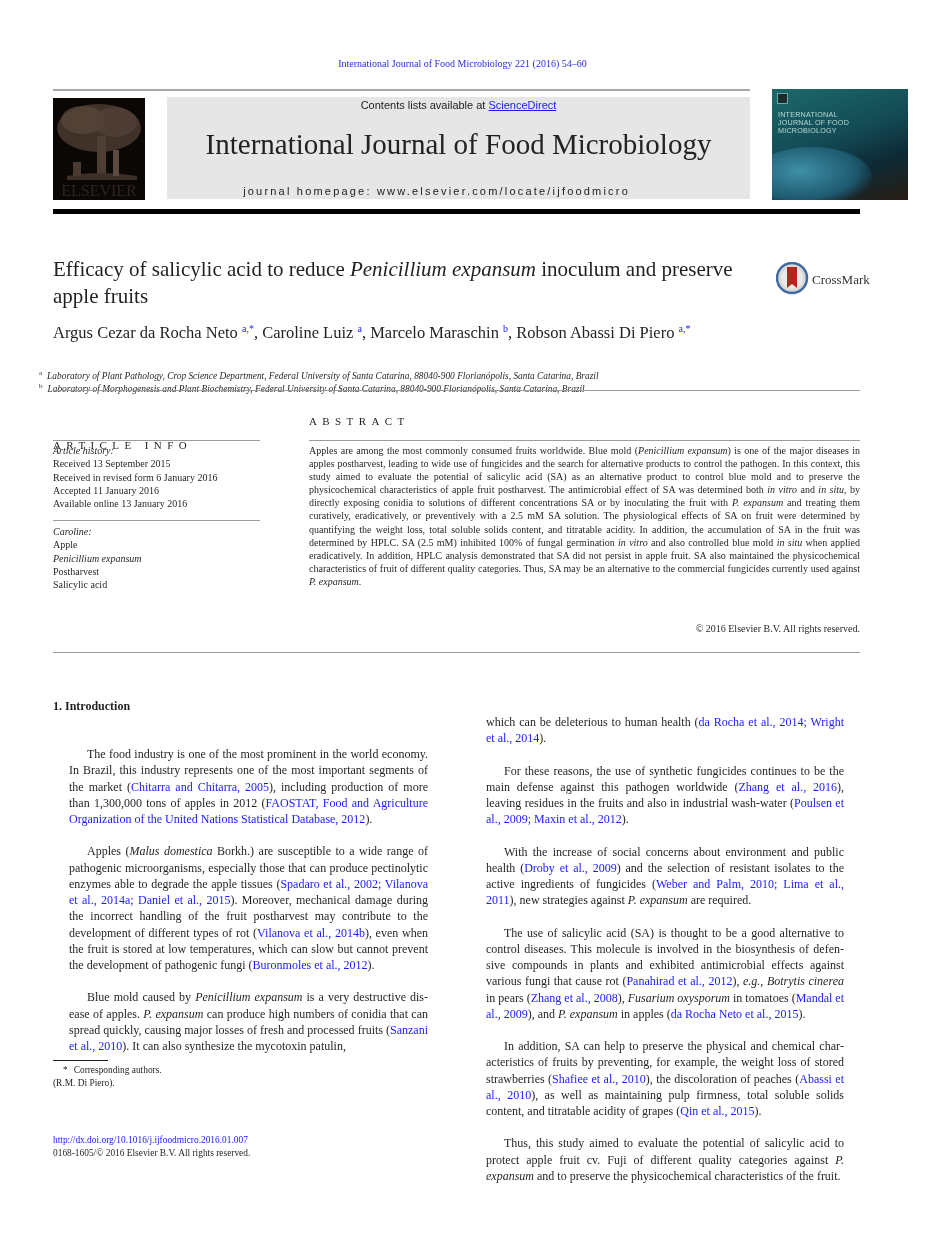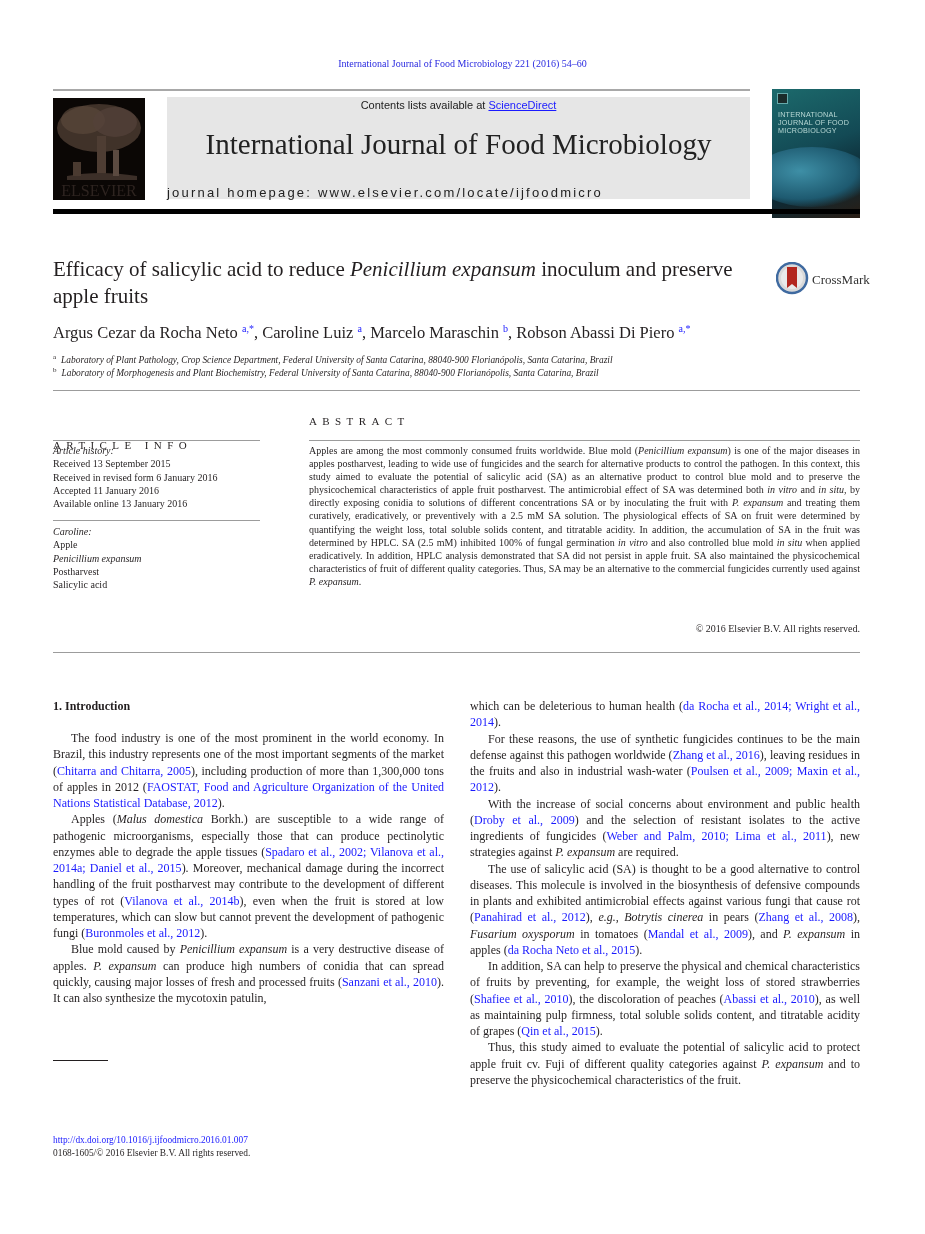--- a/index.html
+++ b/index.html
@@ -15,38 +15,38 @@
   
   #hdr-rule-top { left: 53px; top: 89px; width: 697px; height: 2px; background: #a8a8a8; }
   #elsevier-logo { left: 53px; top: 98px; width: 92px; height: 102px; background: #15803d; overflow: hidden; }
   #elsevier-logo svg { display: block; }
   #banner { left: 167px; top: 97px; width: 583px; height: 102px; background: #e6e6e6; }
   #contents-line { left: 167px; width: 583px; top: 99px; text-align: center; font-size: 11px;
                    font-family: "Liberation Sans", "DejaVu Sans", sans-serif; color: #222; }
   #contents-line .link { color: #1a1aff; text-decoration: underline; }
   #journal-name { left: 167px; width: 583px; top: 128px; text-align: center; font-size: 29px; color: #222;
                   font-family: "Liberation Serif", "DejaVu Serif", serif; }
-  #homepage { left: 167px; width: 463px; top: 185px; text-align: left; font-size: 13px; letter-spacing: 2.2px;
+  #homepage { left: 167px; width: 463px; top: 185px; text-align: right; font-size: 11px; letter-spacing: 2.2px;
               font-family: "Liberation Sans", "DejaVu Sans", sans-serif; color: #222; }
-  #cover { left: 772px; top: 89px; width: 88px; height: 129px;
-           background: linear-gradient(160deg, #1c6a6c 0%, #134a55 45%, #0d2a35 70%, #2a1d14 100%); overflow: hidden; }
+  #cover { left: 772px; top: 89px; width: 88px; height: 111px;
+           background: linear-gradient(160deg, #1c6a6c 0%, #134a55 45%, #0d2a35 70%, #2a1d14 100%); overflow: hidden; padding-left: 48px; }
   #cover .cv-t { position: absolute; left: 6px; top: 22px; font-size: 7.2px; line-height: 8px; color: #b8d8d5;
                  font-family: "Liberation Sans", "DejaVu Sans", sans-serif; letter-spacing: 0.2px; }
   #cover .cv-logo { position: absolute; left: 5px; top: 4px; width: 9px; height: 9px; background: #1b2b2a; border: 1px solid #6aa; }
   #cover .cv-blob { position: absolute; left: -20px; top: 58px; width: 120px; height: 60px; border-radius: 50%;
                     background: radial-gradient(ellipse at 40% 40%, #3e8fa6 0%, #1e5a70 55%, transparent 75%); }
   #hdr-rule-bottom { left: 53px; top: 209px; width: 807px; height: 5px; background: #000; }
 
   
   #title { left: 53px; top: 256px; width: 680px; font-size: 21px; line-height: 27px; color: #231f20; }
   #crossmark { left: 776px; top: 262px; width: 90px; height: 32px; }
   #crossmark-label { left: 812px; top: 272px; font-size: 13px; color: #333; }
   #authors { left: 53px; top: 323px; width: 820px; font-size: 16.5px; color: #231f20; }
   #authors sup { font-size: 10px; color: #1a1aff; vertical-align: 6px; }
-  .affil { left: 53px; font-size: 9.4px; font-style: italic; color: #231f20; width: 820px; }
+  .affil { left: 39px; font-size: 9.4px; font-style: italic; color: #231f20; width: 820px; margin-top: 16px; }
   .affil sup { font-style: normal; font-size: 7px; margin-right: 5px; }
   #affil-a { top: 353px; }
   #affil-b { top: 366px; }
   #rule-title { left: 53px; top: 390px; width: 807px; height: 1px; background: #9c9c9c; }
 
   
   .section-caps { font-size: 11px; letter-spacing: 5.4px; color: #231f20; }
   #ai-head { left: 53px; top: 415px; margin-top: 24px; }
   #ai-rule1 { left: 53px; top: 440px; width: 207px; height: 1px; background: #9c9c9c; }
   #ai-hist { left: 53px; top: 444px; font-size: 10px; line-height: 13.3px; }
@@ -56,21 +56,21 @@
 
   
   #ab-head { left: 309px; top: 415px; }
   #ab-rule { left: 309px; top: 440px; width: 551px; height: 1px; background: #9c9c9c; }
   #ab-text { left: 309px; top: 444px; width: 551px; font-size: 10px; line-height: 13.1px; text-align: justify; }
   #ab-copy { left: 309px; top: 623px; width: 551px; font-size: 10px; text-align: right; }
   #rule-abs { left: 53px; top: 652px; width: 807px; height: 1px; background: #9c9c9c; }
 
   
   .col { font-size: 12px; line-height: 16.25px; text-align: justify; color: #231f20; }
-  .col p { margin: 0; text-indent: 18px; }
+  .col p { margin: 16px; text-indent: 18px; }
   .col p.noind { text-indent: 0; }
   #col-left { left: 53px; top: 730px; width: 391px; }
   #col-right { left: 470px; top: 698px; width: 390px; }
   #intro-head { left: 53px; top: 699px; font-size: 12px; font-weight: bold; font-family: "Liberation Serif", serif; }
 
   
   #fn-rule { left: 53px; top: 1060px; width: 55px; height: 1px; background: #231f20; }
   #fn { left: 53px; top: 1064px; width: 400px; font-size: 9.4px; line-height: 13px; }
   #fn .star { margin-left: 10px; margin-right: 6px; }
   #fn .ind { padding-left: 18px; }
@@ -169,17 +169,19 @@
   <p class="noind"><span>which can be deleterious to human health (</span><span class="link">da Rocha et al., 2014; Wright et al., 2014</span><span>).</span></p>
   <p><span>For these reasons, the use of synthetic fungicides continues to be the main defense against this pathogen worldwide (</span><span class="link">Zhang et al., 2016</span><span>), leaving residues in the fruits and also in industrial wash-water (</span><span class="link">Poulsen et al., 2009; Maxin et al., 2012</span><span>).</span></p>
   <p><span>With the increase of social concerns about environment and public health (</span><span class="link">Droby et al., 2009</span><span>) and the selection of resistant isolates to the active ingredients of fungicides (</span><span class="link">Weber and Palm, 2010; Lima et al., 2011</span><span>), new strategies against </span><span class="it">P. expansum</span><span> are required.</span></p>
   <p><span>The use of salicylic acid (SA) is thought to be a good alternative to control diseases. This molecule is involved in the biosynthesis of defen­sive compounds in plants and exhibited antimicrobial effects against various fungi that cause rot (</span><span class="link">Panahirad et al., 2012</span><span>), </span><span class="it">e.g.</span><span>, </span><span class="it">Botrytis cinerea</span><span> in pears (</span><span class="link">Zhang et al., 2008</span><span>), </span><span class="it">Fusarium oxysporum</span><span> in tomatoes (</span><span class="link">Mandal et al., 2009</span><span>), and </span><span class="it">P. expansum</span><span> in apples (</span><span class="link">da Rocha Neto et al., 2015</span><span>).</span></p>
   <p><span>In addition, SA can help to preserve the physical and chemical char­acteristics of fruits by preventing, for example, the weight loss of stored strawberries (</span><span class="link">Shafiee et al., 2010</span><span>), the discoloration of peaches (</span><span class="link">Abassi et al., 2010</span><span>), as well as maintaining pulp firmness, total soluble solids content, and titratable acidity of grapes (</span><span class="link">Qin et al., 2015</span><span>).</span></p>
   <p><span>Thus, this study aimed to evaluate the potential of salicylic acid to protect apple fruit cv. Fuji of different quality categories against </span><span class="it">P. expansum</span><span> and to preserve the physicochemical characteristics of the fruit.</span></p>
 </div>
 
 <div id="fn-rule" class="abs"></div>
 <div id="fn" class="abs">
+  <div><span class="star">*</span><span>Corresponding authors.</span></div>
+  <div><span>(R.M. Di Piero).</span></div>
 </div>
 <div id="doi" class="abs">
   <div class="link">http://dx.doi.org/10.1016/j.ijfoodmicro.2016.01.007</div>
   <div>0168-1605/© 2016 Elsevier B.V. All rights reserved.</div>
 </div>
 
 </body></html>

